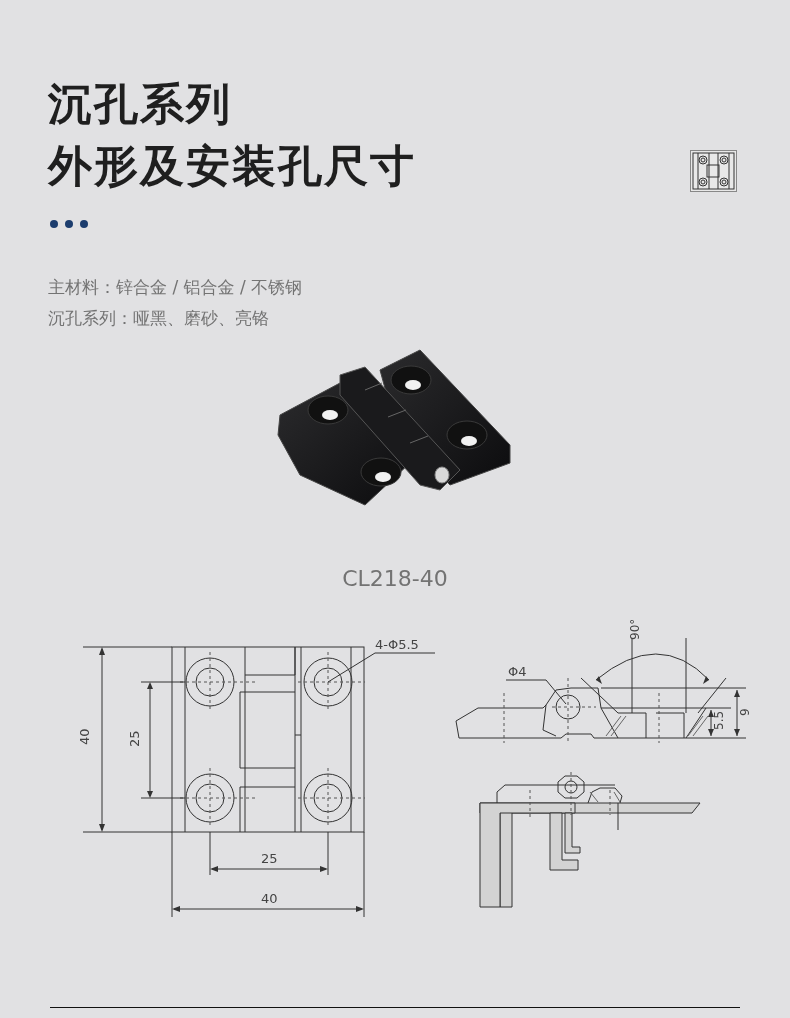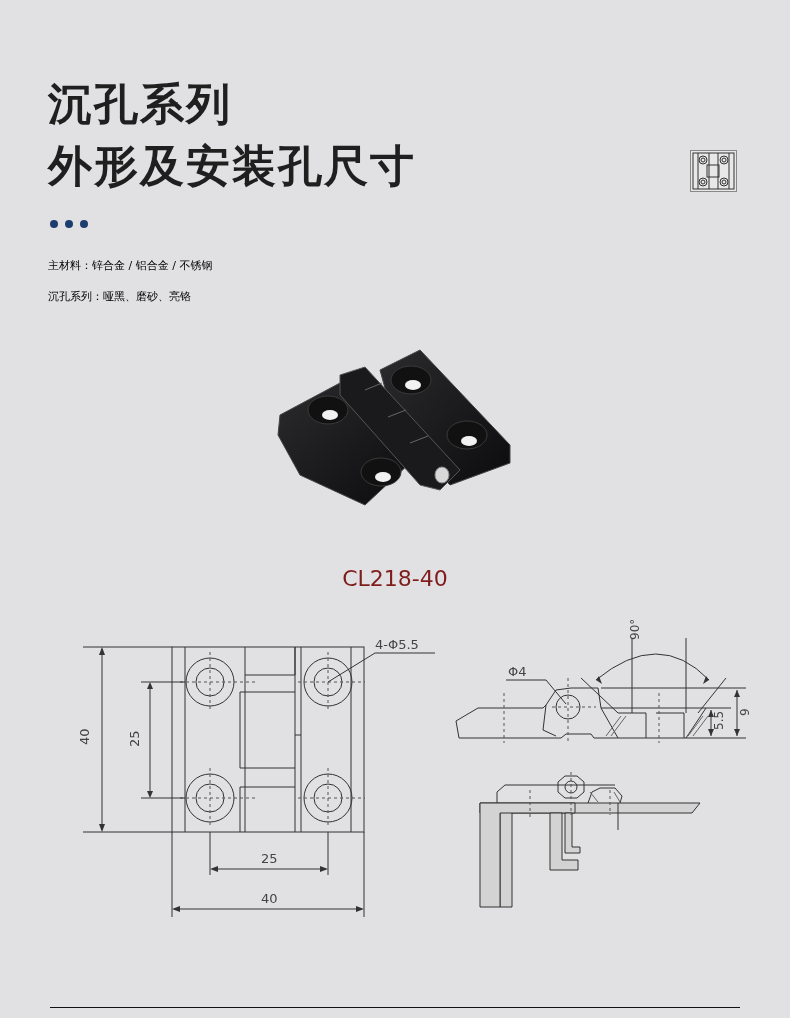--- a/index.html
+++ b/index.html
@@ -3,26 +3,26 @@
 <meta charset="utf-8">
 <style>
   * { margin:0; padding:0; box-sizing:border-box; }
   html, body { width:790px; height:1018px; background:#e1e1e3; overflow:hidden; }
   body { position:relative; font-family:"DejaVu Sans", "Liberation Sans", sans-serif; color:#222; }
   .title { position:absolute; left:48px; font-weight:bold; font-size:44px; letter-spacing:2px; color:#1f1f1f; line-height:1; }
   .t1 { top:82px; }
   .t2 { top:144px; }
   .dots { position:absolute; left:50px; top:220px; display:flex; gap:7px; }
   .dot { width:8px; height:8px; border-radius:50%; background:#1c3d6e; }
-  .spec { position:absolute; left:48px; font-size:11px; color:#000000; }
+  .spec { position:absolute; left:48px; font-size:17px; color:#737373;margin-top:18px; }
   .s1 { top:258px; }
   .s2 { top:289px; }
   .thumb { position:absolute; left:690px; top:150px; width:47px; height:42px; }
   .product { position:absolute; left:270px; top:345px; width:250px; height:165px; }
-  .model { position:absolute; left:0; width:790px; top:566px; text-align:center; font-size:22px; color:#7f1d1d; font-family:"DejaVu Sans", sans-serif; }
+  .model { position:absolute; left:0; width:790px; top:566px; text-align:center; font-size:22px; color:#737373; font-family:"DejaVu Sans", sans-serif; }
   .drawing { position:absolute; left:75px; top:625px; width:380px; height:300px;text-align:center; }
   .side { position:absolute; left:446px; top:618px; width:320px; height:140px; }
   .mount { position:absolute; left:470px; top:770px; width:240px; height:145px; }
   .rule { position:absolute; left:50px; top:1007px; width:690px; height:1px; background:#111; }
   svg text { font-family:"DejaVu Sans", sans-serif; fill:#444; }
 </style>
 </head>
 <body>
 
 <div class="title t1">沉孔系列</div>

